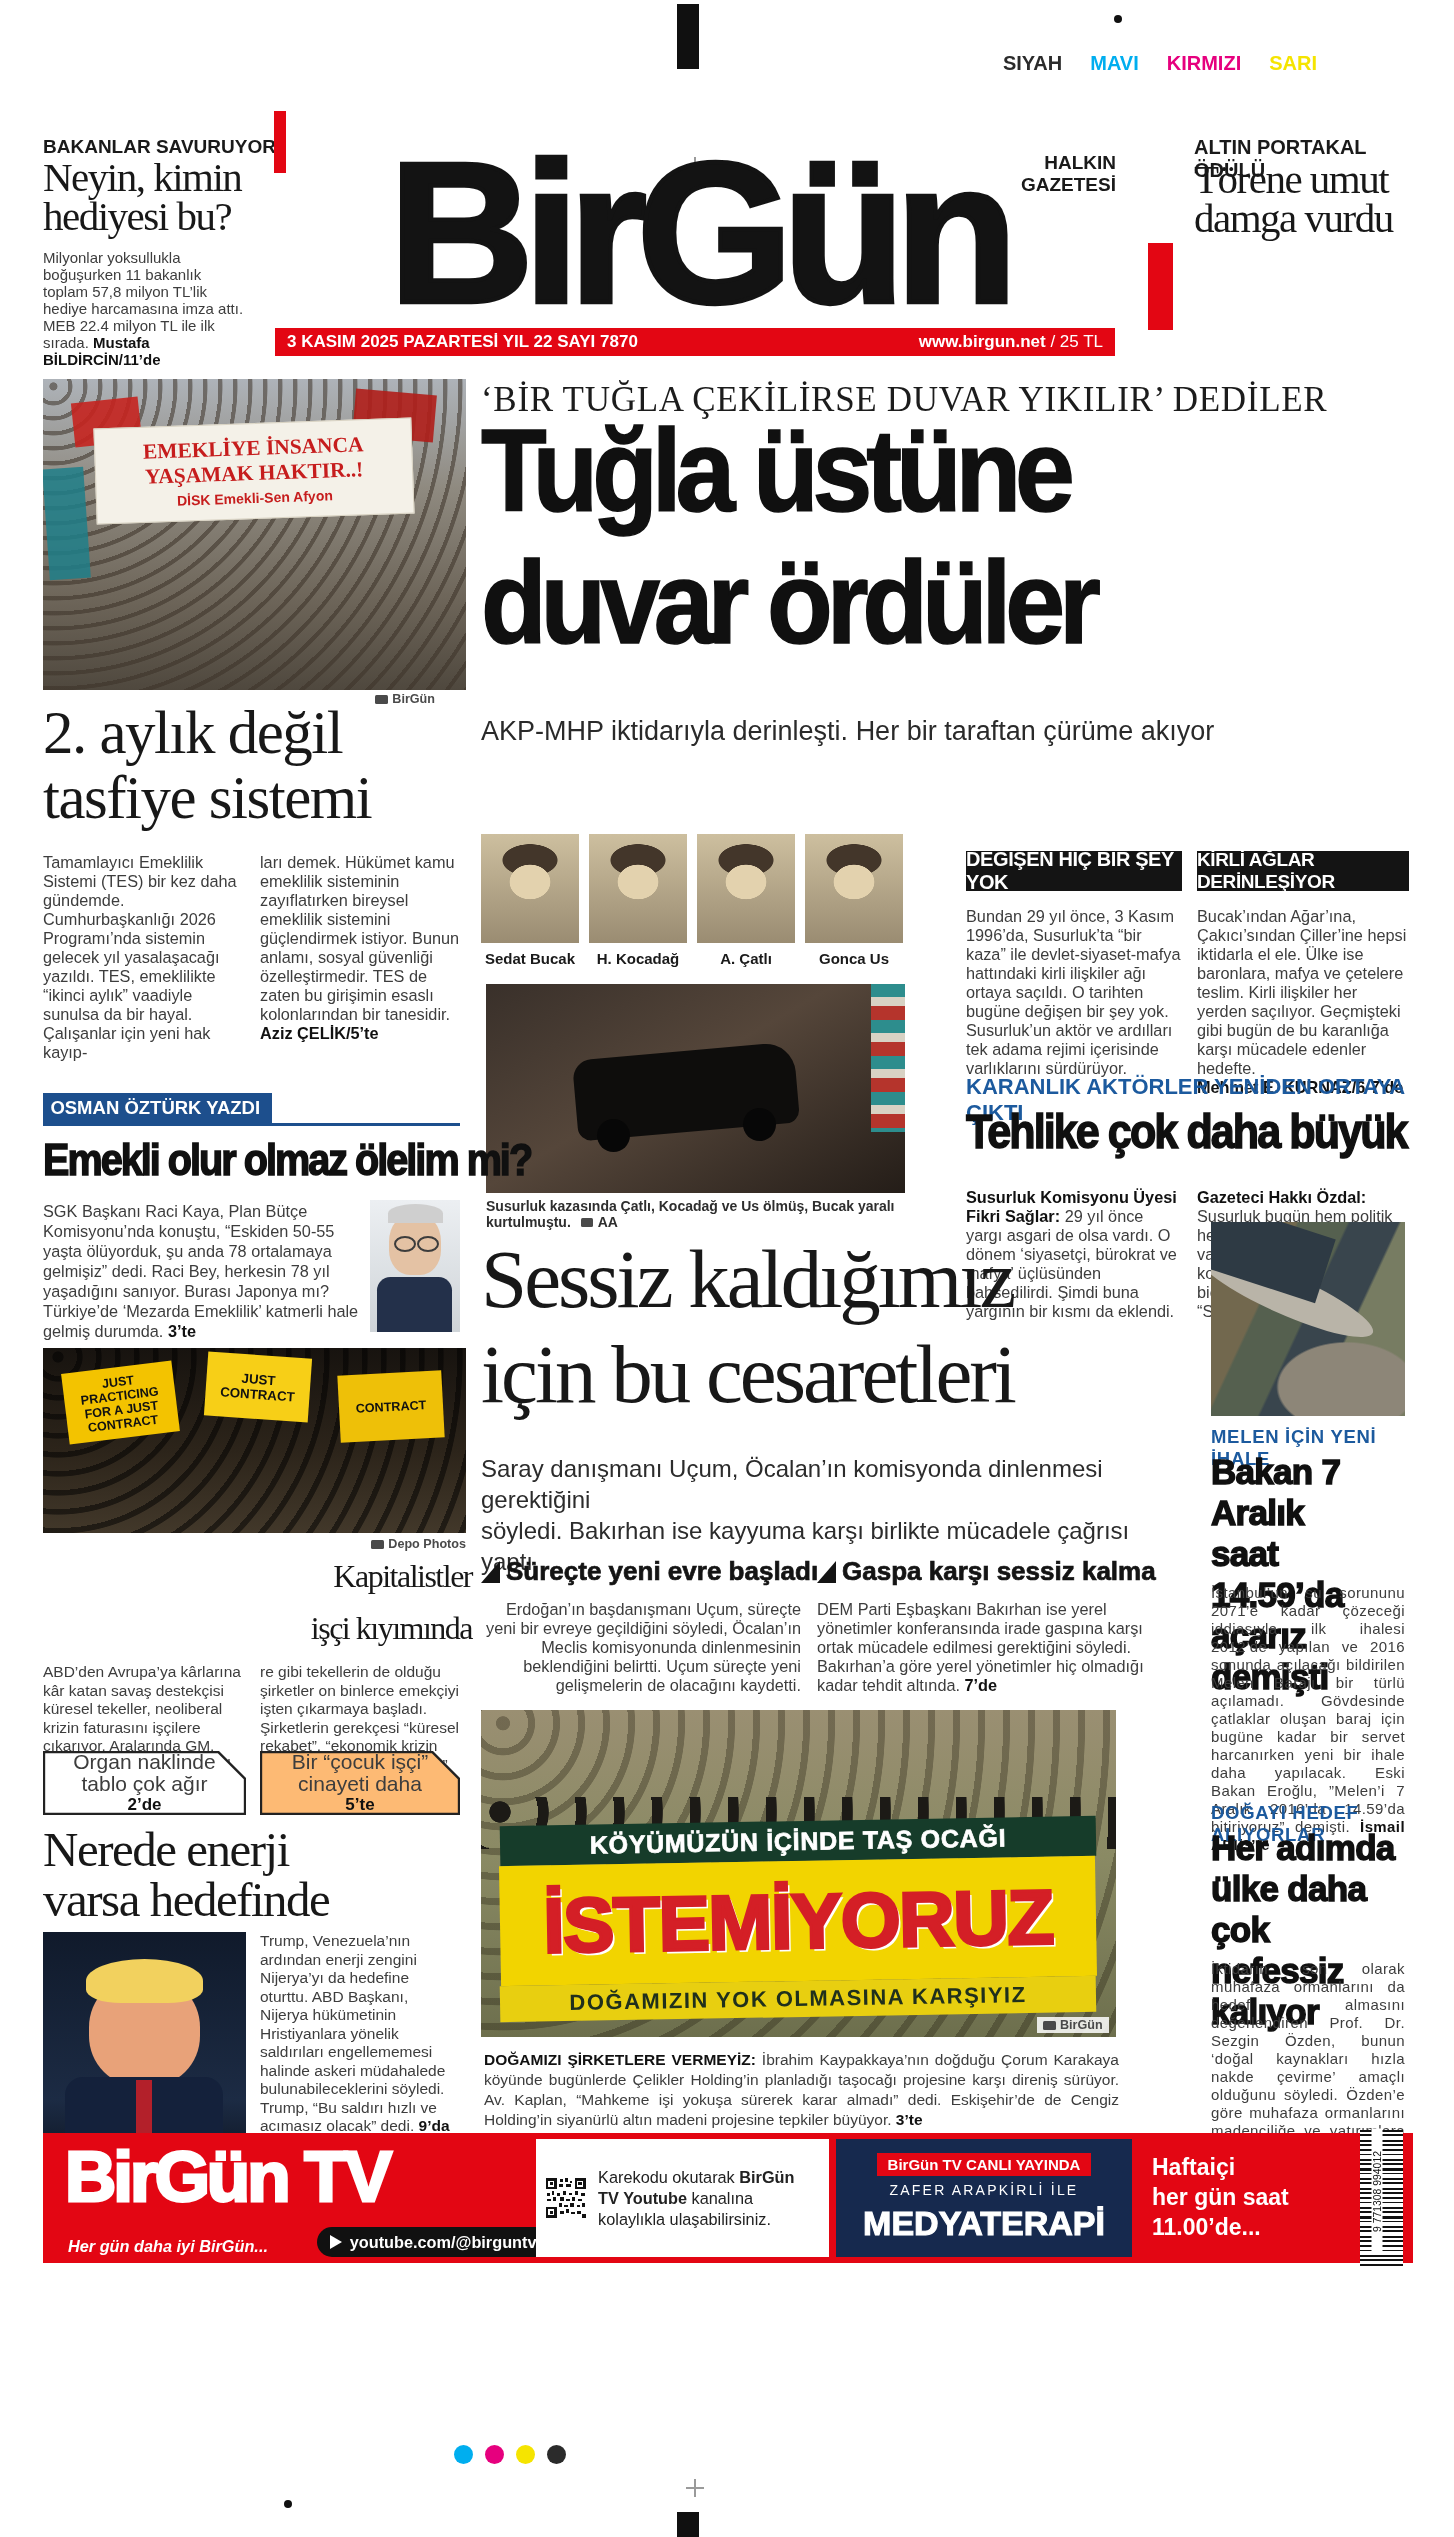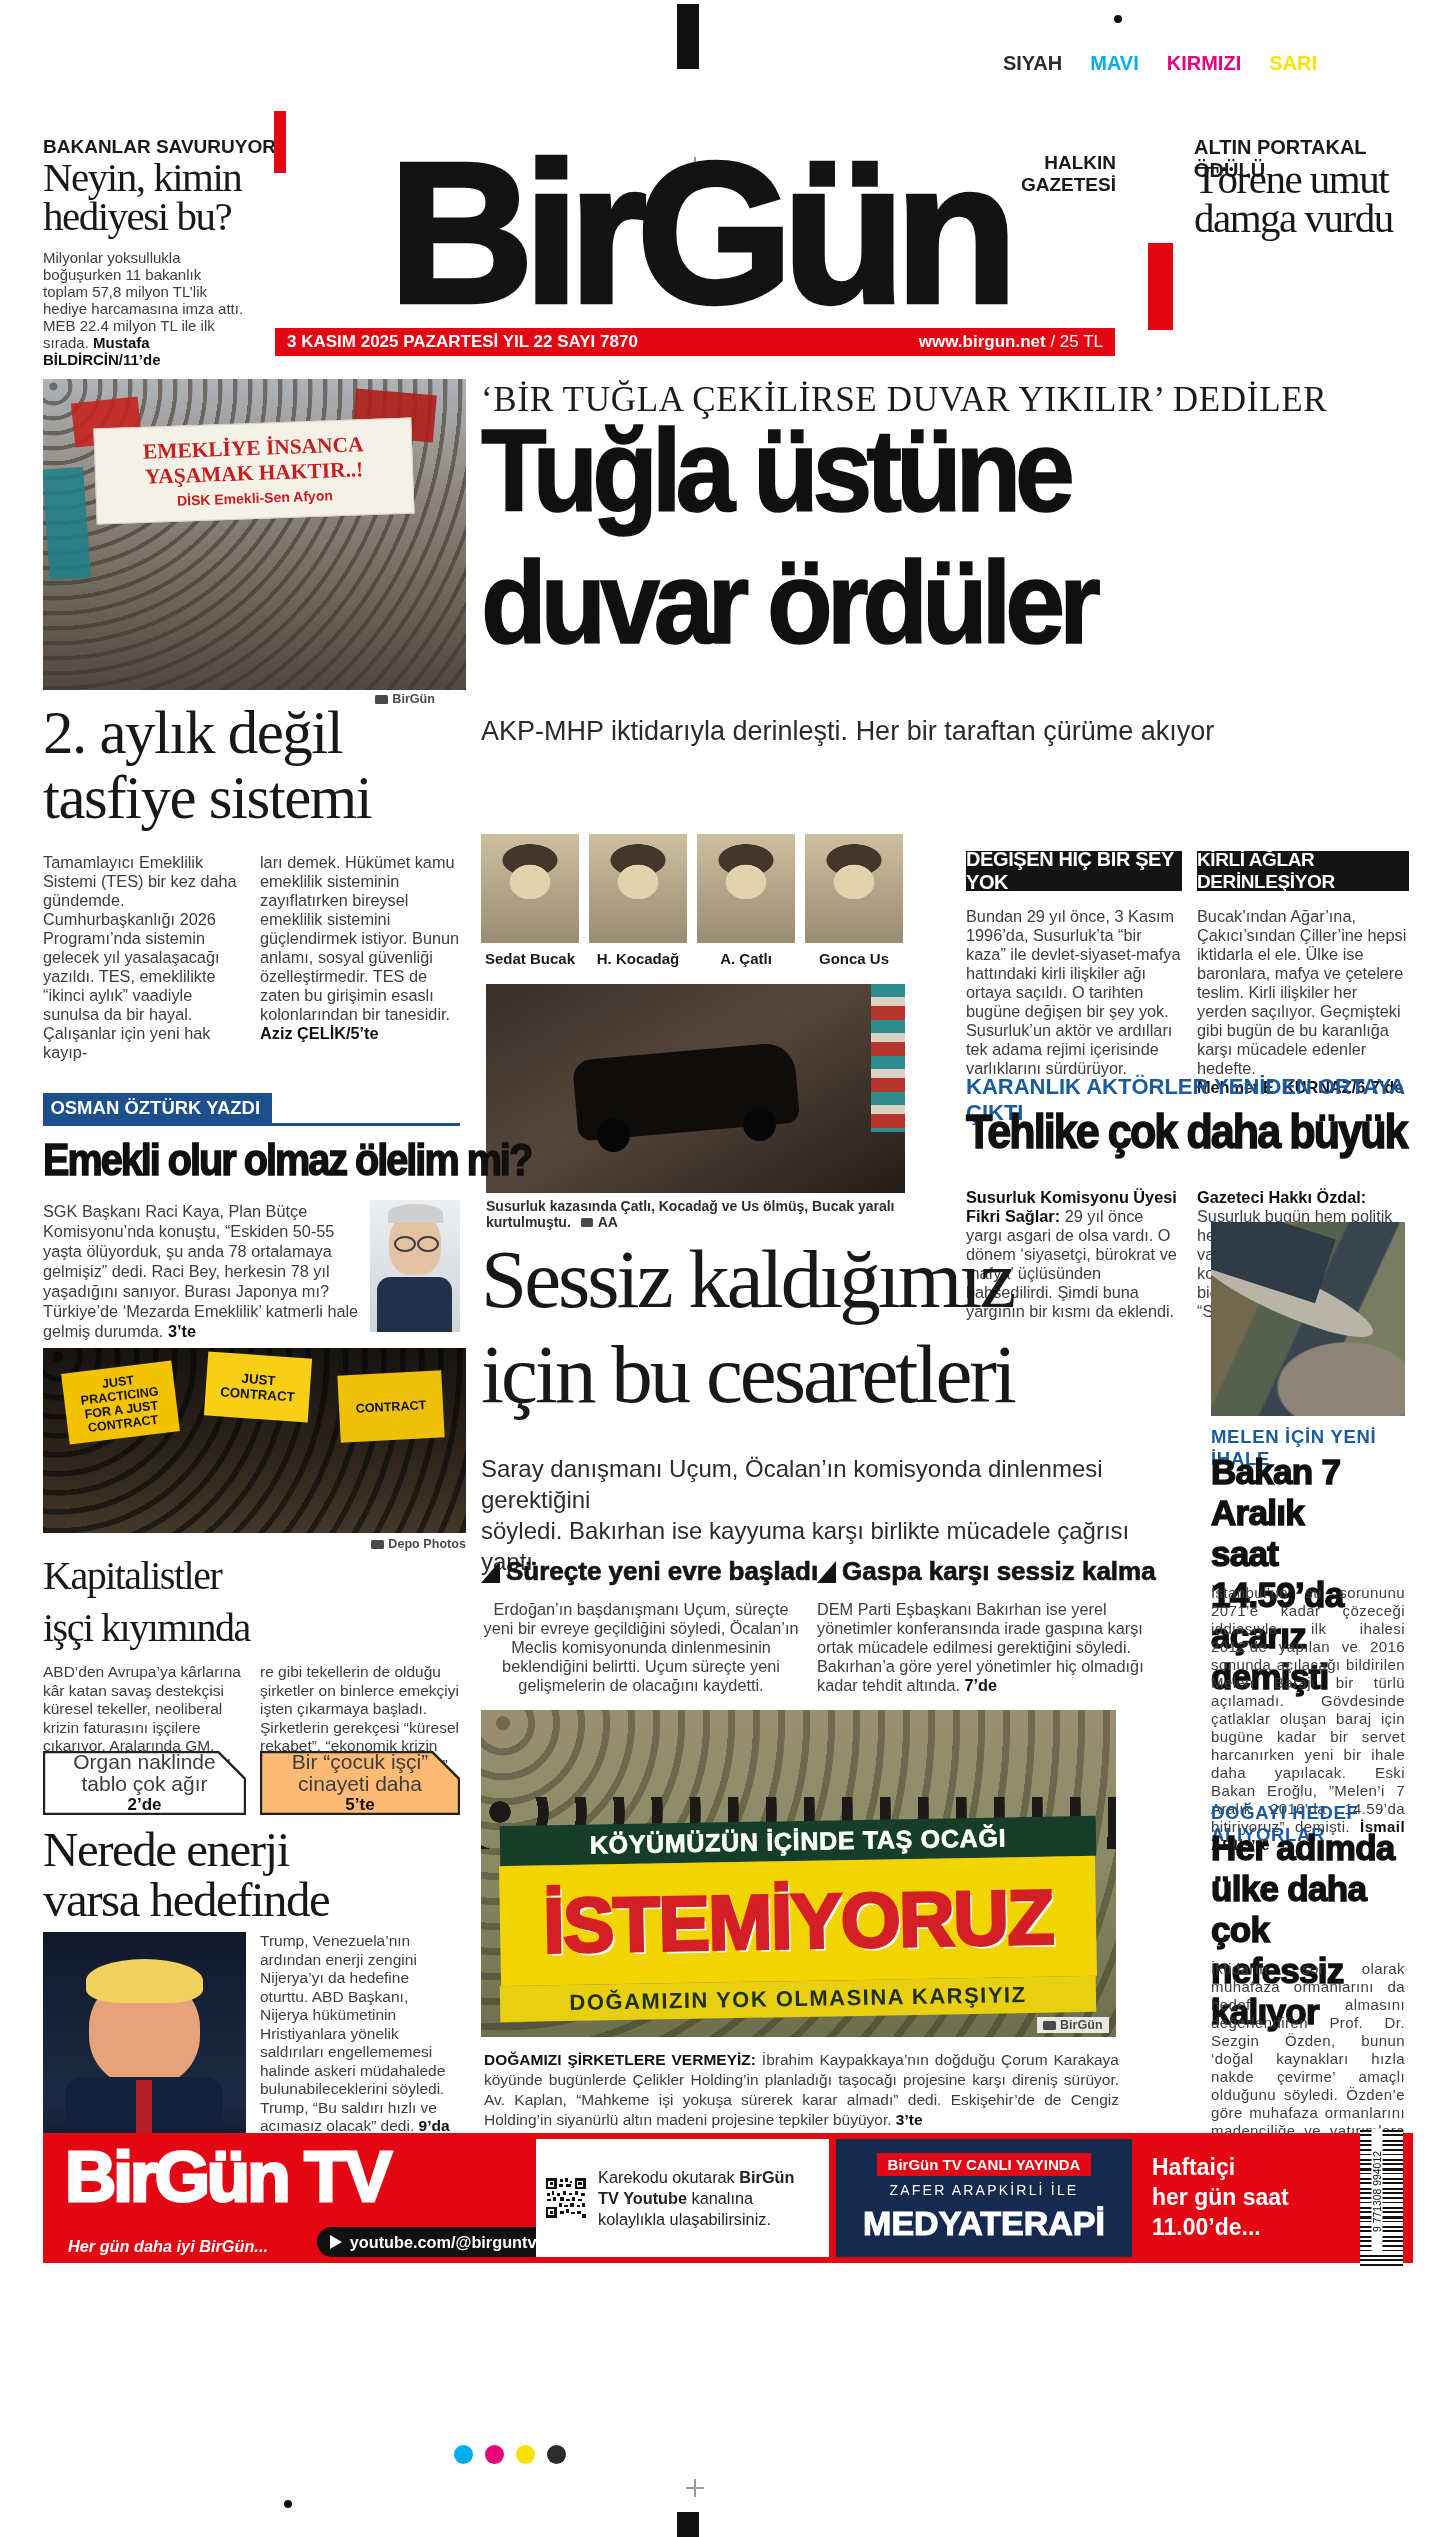--- a/index.html
+++ b/index.html
@@ -195,21 +195,21 @@
     </div>
     <div class="abs" style="left:296px;top:25px;width:104px;height:67px;background:#eec008;transform:rotate(-3deg);
                 display:flex;align-items:center;justify-content:center;font-weight:700;font-size:12.6px;color:#111;text-align:center;">
       <span>CONTRACT</span>
     </div>
   </div>
   <div class="abs credit" style="left:43px;top:1537px;width:423px;text-align:right;">
     <span class="cam"></span><span>Depo Photos</span>
   </div>
 
-  <div class="abs hserif" style="left:43px;top:1550px;width:429px;font-size:40px;line-height:52px;">
+  <div class="abs hserif" style="left:43px;top:1550px;width:429px;font-size:32px;line-height:52px;text-align:right;">
     <div>Kapitalistler</div>
     <div>işçi kıyımında</div>
   </div>
   <p class="abs bodyt" style="left:43px;top:1663px;width:203px;margin:0;font-size:15.5px;line-height:18.5px;text-align:left;">ABD’den Avrupa’ya kârlarına kâr katan savaş destekçisi küresel tekeller, neoliberal krizin faturasını işçilere çıkarıyor. Aralarında GM, Amazon, UPS, Nestle, Intel, Meta, Accentu-</p>
   <p class="abs bodyt" style="left:260px;top:1663px;width:200px;margin:0;font-size:15.5px;line-height:18.5px;text-align:left;">
     <span>re gibi tekellerin de olduğu şirketler on binlerce emekçiyi işten çıkarmaya başladı. Şirketlerin gerekçesi “küresel rekabet”, “ekonomik krizin belirsizliği” ve “otomasyon.”</span><b> 4’te</b>
   </p>
 
   <div class="abs" style="left:43px;top:1751px;width:203px;height:64px;background:#222;
               clip-path:polygon(0 0,calc(100% - 27px) 0,100% 27px,100% 100%,0 100%);">
@@ -251,21 +251,21 @@
   <div class="abs" style="left:481px;top:1453px;width:703px;font-size:24px;line-height:31px;color:#2c2c2c;">
     <div>Saray danışmanı Uçum, Öcalan’ın komisyonda dinlenmesi gerektiğini</div>
     <div>söyledi. Bakırhan ise kayyuma karşı birlikte mücadele çağrısı yaptı</div>
   </div>
   <div class="abs" style="left:481px;top:1556px;font-weight:700;font-size:26px;color:#141414;-webkit-text-stroke:0.7px #141414;">
     <span class="tri"></span><span>Süreçte yeni evre başladı</span>
   </div>
   <div class="abs" style="left:817px;top:1556px;font-weight:700;font-size:26px;color:#141414;-webkit-text-stroke:0.7px #141414;">
     <span class="tri"></span><span>Gaspa karşı sessiz kalma</span>
   </div>
-  <p class="abs bodyt" style="left:481px;top:1600px;width:320px;margin:0;font-size:16.3px;line-height:19px;text-align:center;">Erdoğan’ın başdanışmanı Uçum, süreçte yeni bir evreye geçildiğini söyledi, Öcalan’ın Meclis komisyonunda dinlenmesinin beklendiğini belirtti. Uçum süreçte yeni gelişmelerin de olacağını kaydetti.</p>
+  <p class="abs bodyt" style="left:481px;top:1600px;width:320px;margin:0;font-size:16.3px;line-height:19px;text-align:right;">Erdoğan’ın başdanışmanı Uçum, süreçte yeni bir evreye geçildiğini söyledi, Öcalan’ın Meclis komisyonunda dinlenmesinin beklendiğini belirtti. Uçum süreçte yeni gelişmelerin de olacağını kaydetti.</p>
   <p class="abs bodyt" style="left:817px;top:1600px;width:361px;margin:0;font-size:16.3px;line-height:19px;text-align:left;">
     <span>DEM Parti Eşbaşkanı Bakırhan ise yerel yönetimler konferansında irade gaspına karşı ortak mücadele edilmesi gerektiğini söyledi. Bakırhan’a göre yerel yönetimler hiç olmadığı kadar tehdit altında.</span><b> 7’de</b>
   </p>
 
   <div class="abs ph protest-top" style="left:481px;top:1710px;width:635px;height:327px;">
     <div class="abs" style="left:0;top:87px;width:100%;height:52px;
                 background:repeating-radial-gradient(circle at 19px 15px,#1c1a16 0 10.4px,transparent 11px 38px);"></div>
     <div class="abs" style="left:19px;top:111px;width:596px;height:40px;background:#163c2a;transform:rotate(-1deg);
                 display:flex;align-items:center;justify-content:center;color:#fff;font-weight:700;
                 font-size:25px;letter-spacing:0.7px;-webkit-text-stroke:0.7px #fff;">

